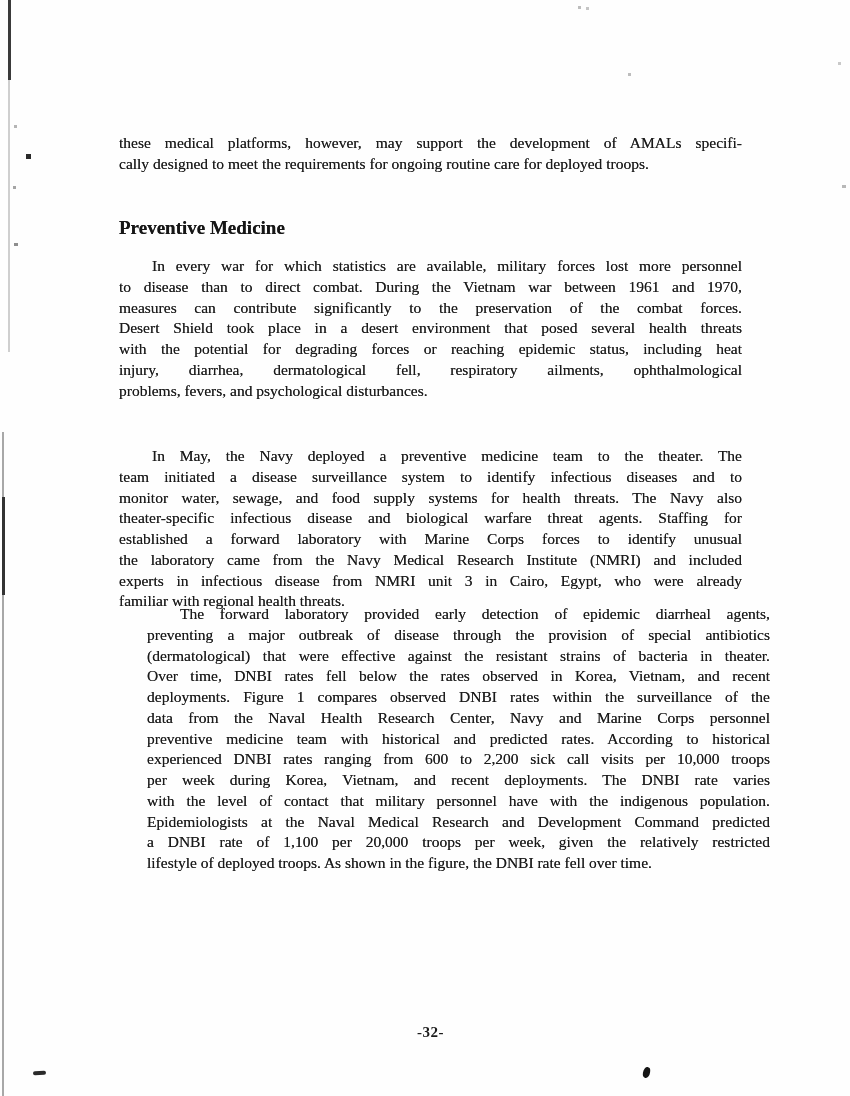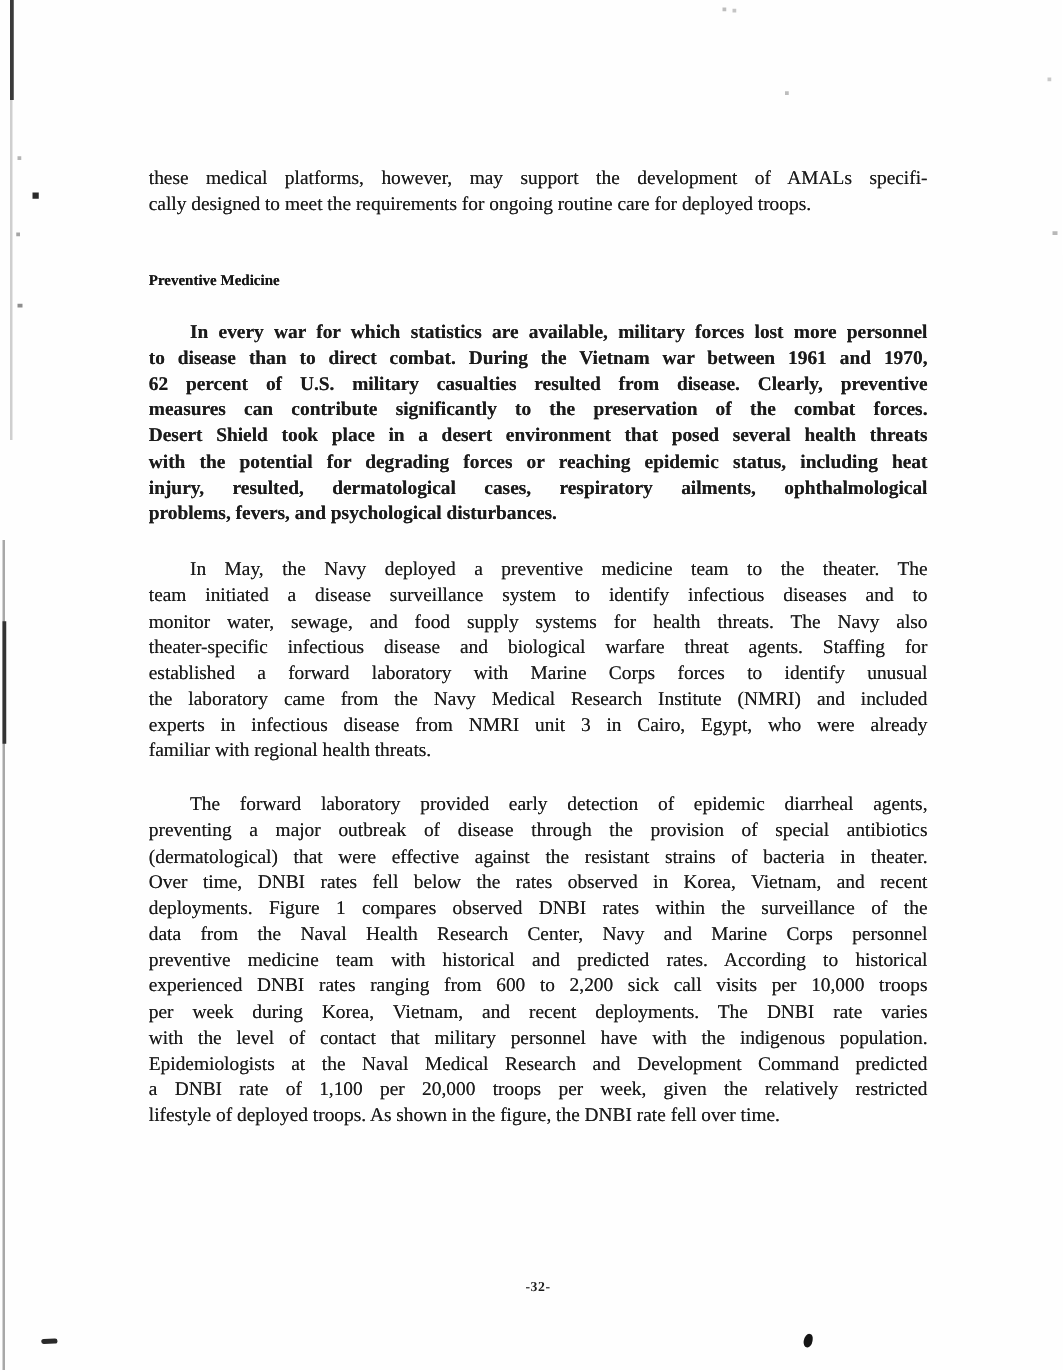--- a/index.html
+++ b/index.html
@@ -32,32 +32,32 @@
   .line.last {
     text-align-last: left;
   }
   .line.indent {
     text-indent: 33px;
   }
   .heading {
     position: absolute;
     left: 119px;
     top: 217px;
-    font-size: 12px;
+    font-size: 19px;
     font-weight: bold;
     color: #161616;
     text-shadow: 0 0 0.5px rgba(10,10,10,0.8);
   }
   .page-number {
     position: absolute;
     left: 119px;
     width: 623px;
     top: 1024px;
     text-align: center;
-    font-size: 11px;
+    font-size: 15px;
     font-weight: bold;
     color: #1b1b1b;
     letter-spacing: 0.5px;
   }
   .artifact { position: absolute; }
 </style>
 </head>
 <body>
 
 <div class="page">
@@ -78,43 +78,42 @@
   <div class="artifact" style="left:33px; top:1071px; width:13px; height:4px; background:#2a2a2a; border-radius:2px; transform:rotate(-2deg);"></div>
   <div class="artifact" style="left:643px; top:1067px; width:7px; height:11px; background:#151515; border-radius:60% 40% 55% 45%; transform:rotate(8deg);"></div>
 
   <div class="textblock" style="top:133px;">
       <div class="line">these medical platforms, however, may support the development of AMALs specifi-</div>
       <div class="line last">cally designed to meet the requirements for ongoing routine care for deployed troops.</div>
     </div>
 
   <div class="heading">Preventive Medicine</div>
 
-  <div class="textblock" style="top:256px;font-weight:bold;">
+  <div class="textblock" style="top:256px;">
       <div class="line indent">In every war for which statistics are available, military forces lost more personnel</div>
       <div class="line">to disease than to direct combat. During the Vietnam war between 1961 and 1970,</div>
-      <div class="line">62 percent of U.S. military casualties resulted from disease. Clearly, preventive</div>
       <div class="line">measures can contribute significantly to the preservation of the combat forces.</div>
       <div class="line">Desert Shield took place in a desert environment that posed several health threats</div>
       <div class="line">with the potential for degrading forces or reaching epidemic status, including heat</div>
-      <div class="line">injury, resulted, dermatological cases, respiratory ailments, ophthalmological</div>
+      <div class="line">injury, diarrhea, dermatological fell, respiratory ailments, ophthalmological</div>
       <div class="line last">problems, fevers, and psychological disturbances.</div>
     </div>
 
   <div class="textblock" style="top:446px;">
       <div class="line indent">In May, the Navy deployed a preventive medicine team to the theater. The</div>
       <div class="line">team initiated a disease surveillance system to identify infectious diseases and to</div>
       <div class="line">monitor water, sewage, and food supply systems for health threats. The Navy also</div>
       <div class="line">theater-specific infectious disease and biological warfare threat agents. Staffing for</div>
       <div class="line">established a forward laboratory with Marine Corps forces to identify unusual</div>
       <div class="line">the laboratory came from the Navy Medical Research Institute (NMRI) and included</div>
       <div class="line">experts in infectious disease from NMRI unit 3 in Cairo, Egypt, who were already</div>
       <div class="line last">familiar with regional health threats.</div>
     </div>
 
-  <div class="textblock" style="top:634px;">
+  <div class="textblock" style="top:604px;margin-left:28px;">
       <div class="line indent">The forward laboratory provided early detection of epidemic diarrheal agents,</div>
       <div class="line">preventing a major outbreak of disease through the provision of special antibiotics</div>
       <div class="line">(dermatological) that were effective against the resistant strains of bacteria in theater.</div>
       <div class="line">Over time, DNBI rates fell below the rates observed in Korea, Vietnam, and recent</div>
       <div class="line">deployments. Figure 1 compares observed DNBI rates within the surveillance of the</div>
       <div class="line">data from the Naval Health Research Center, Navy and Marine Corps personnel</div>
       <div class="line">preventive medicine team with historical and predicted rates. According to historical</div>
       <div class="line">experienced DNBI rates ranging from 600 to 2,200 sick call visits per 10,000 troops</div>
       <div class="line">per week during Korea, Vietnam, and recent deployments. The DNBI rate varies</div>
       <div class="line">with the level of contact that military personnel have with the indigenous population.</div>

